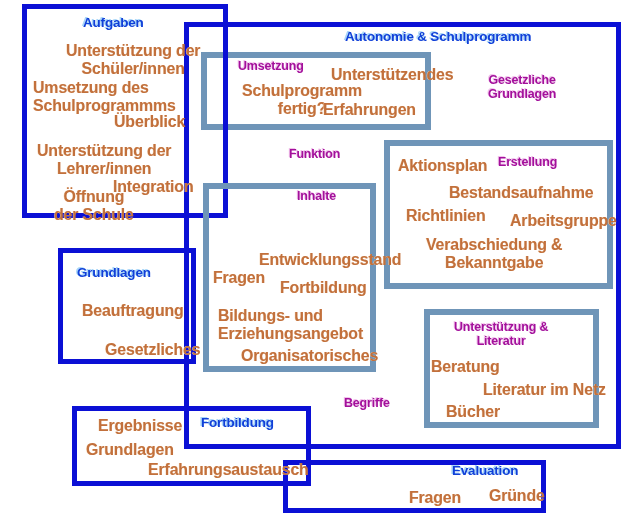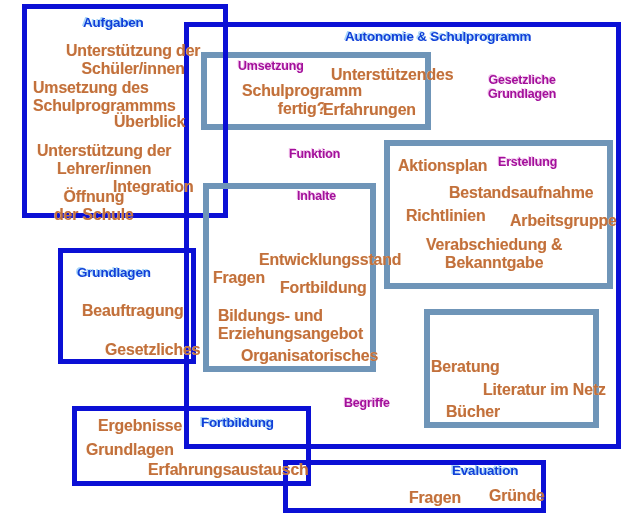--- a/index.html
+++ b/index.html
@@ -69,20 +69,22 @@
   <span class="lbl o" style="left:449px;top:184px">Bestandsaufnahme</span>
   <span class="lbl o" style="left:406px;top:207px">Richtlinien</span>
   <span class="lbl o" style="left:510px;top:212px">Arbeitsgruppe</span>
   <span class="lbl o c" style="left:426px;top:236px">Verabschiedung &amp;
 Bekanntgabe</span>
 
   <span class="lbl b" style="left:77px;top:265px">Grundlagen</span>
   <span class="lbl o" style="left:82px;top:302px">Beauftragung</span>
   <span class="lbl o" style="left:105px;top:341px">Gesetzliches</span>
 
+  <span class="lbl m c" style="left:454px;top:320px">Unterstützung &amp;
+Literatur</span>
   <span class="lbl o" style="left:431px;top:358px">Beratung</span>
   <span class="lbl o" style="left:483px;top:381px">Literatur im Netz</span>
   <span class="lbl o" style="left:446px;top:403px">Bücher</span>
 
   <span class="lbl b" style="left:201px;top:415px">Fortbildung</span>
   <span class="lbl o" style="left:98px;top:417px">Ergebnisse</span>
   <span class="lbl o" style="left:86px;top:441px">Grundlagen</span>
   <span class="lbl o" style="left:148px;top:461px">Erfahrungsaustausch</span>
 
   <span class="lbl b" style="left:452px;top:463px">Evaluation</span>

